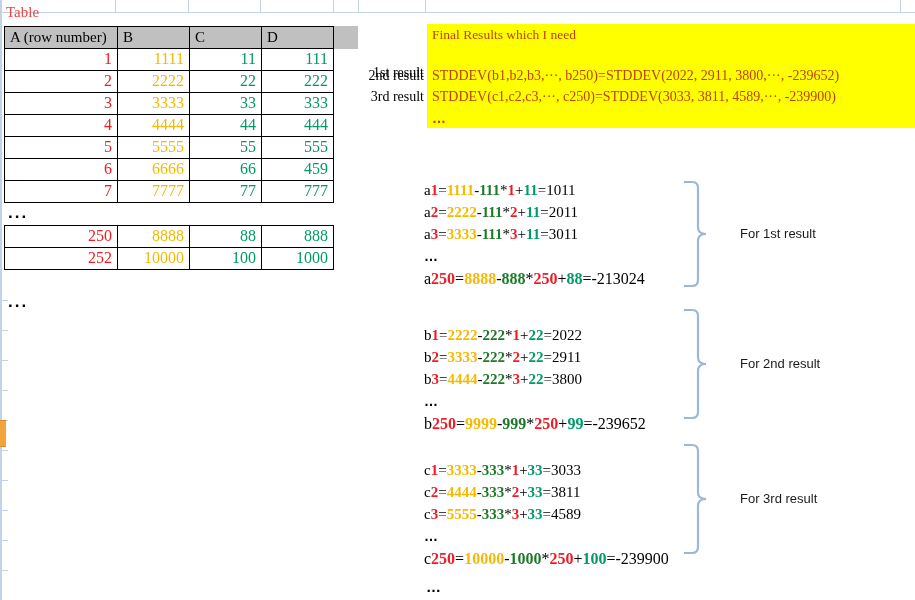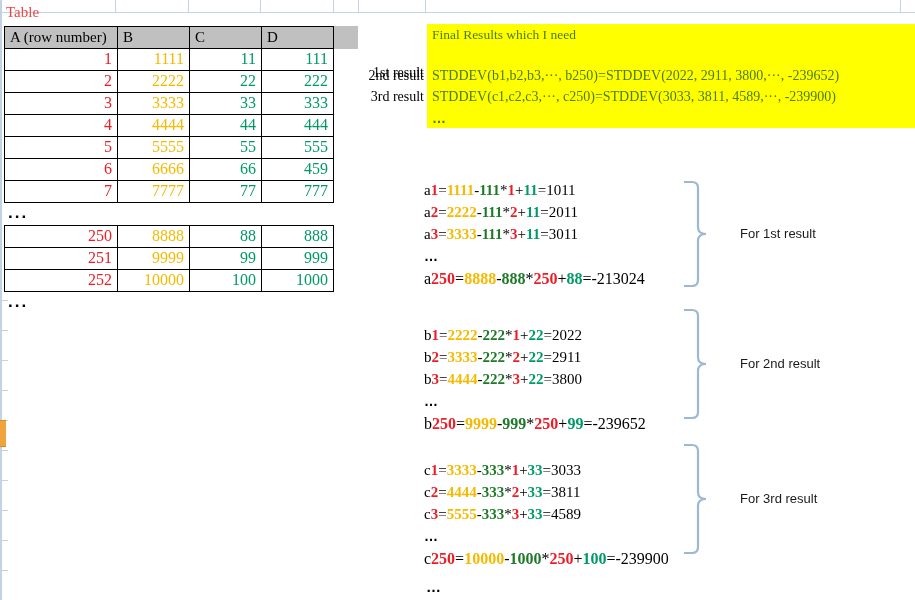--- a/index.html
+++ b/index.html
@@ -68,21 +68,21 @@
   }
 
   
   .yellow-box{
     position:absolute;left:427px;top:24px;
     width:488px;height:104px;
     background:#ffff00;
   }
   .yellow-line{
     position:absolute;left:432px;
-    font-size:14px;color:#4d7c0f;white-space:nowrap;
+    font-size:14px;color:#c2410c;white-space:nowrap;
     font-family:"Liberation Serif", serif;
   }
   .yellow-head{font-size:13.5px;}
   .result-label{
     position:absolute;
     font-size:14px;color:#000;white-space:nowrap;
     text-align:right;width:72px;
     font-family:"Liberation Serif", serif;
   }
 
@@ -214,26 +214,20 @@
         <col class="col-b">
         <col class="col-c">
         <col class="col-d">
     </colgroup>
     <tbody id="table-body-tail">
         <tr>
           <td class="cell-a">250</td>
           <td class="cell-b">8888</td>
           <td class="cell-c">88</td>
           <td class="cell-d">888</td>
-        </tr>
-        <tr>
-          <td class="cell-a">251</td>
-          <td class="cell-b">9999</td>
-          <td class="cell-c">99</td>
-          <td class="cell-d">999</td>
         </tr>
         <tr>
           <td class="cell-a">252</td>
           <td class="cell-b">10000</td>
           <td class="cell-c">100</td>
           <td class="cell-d">1000</td>
         </tr>
       </tbody>
   </table>
 

